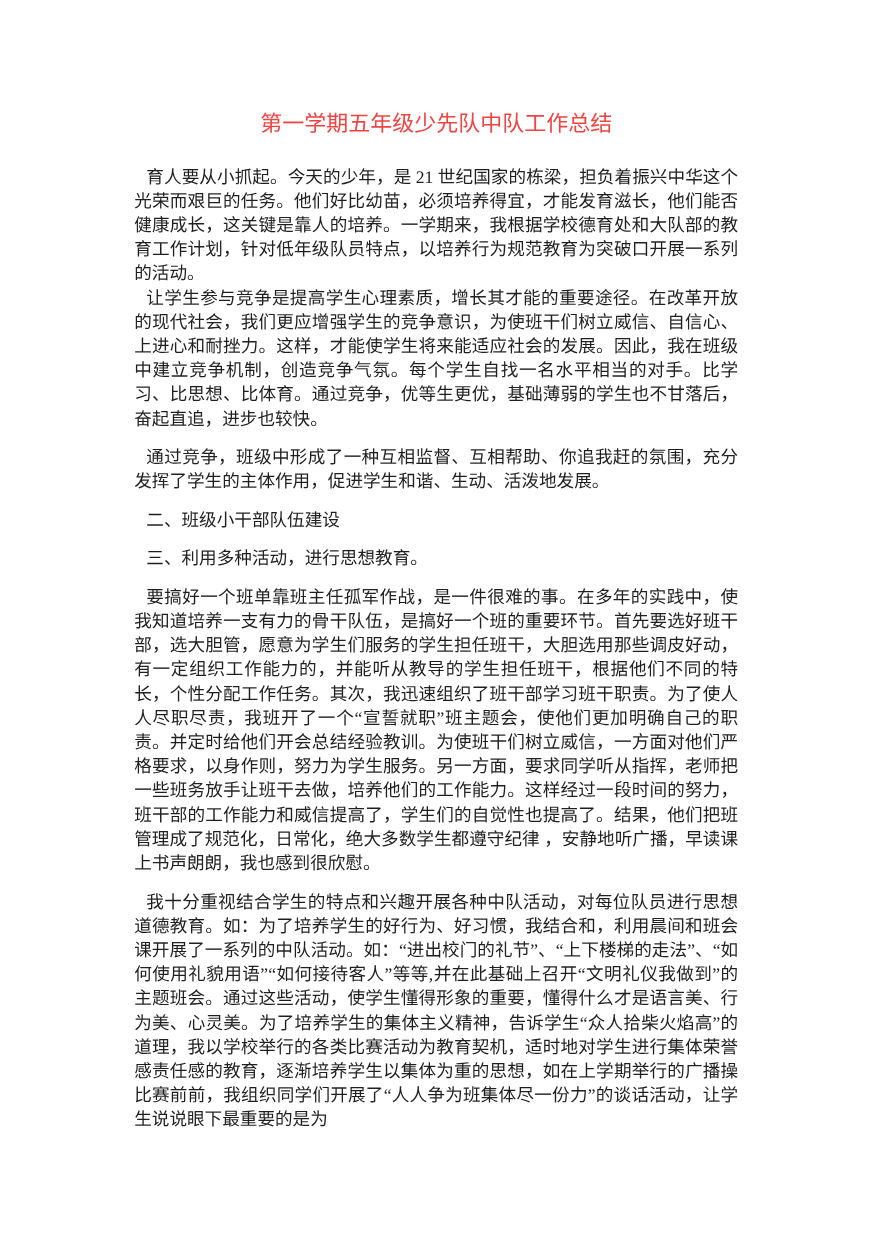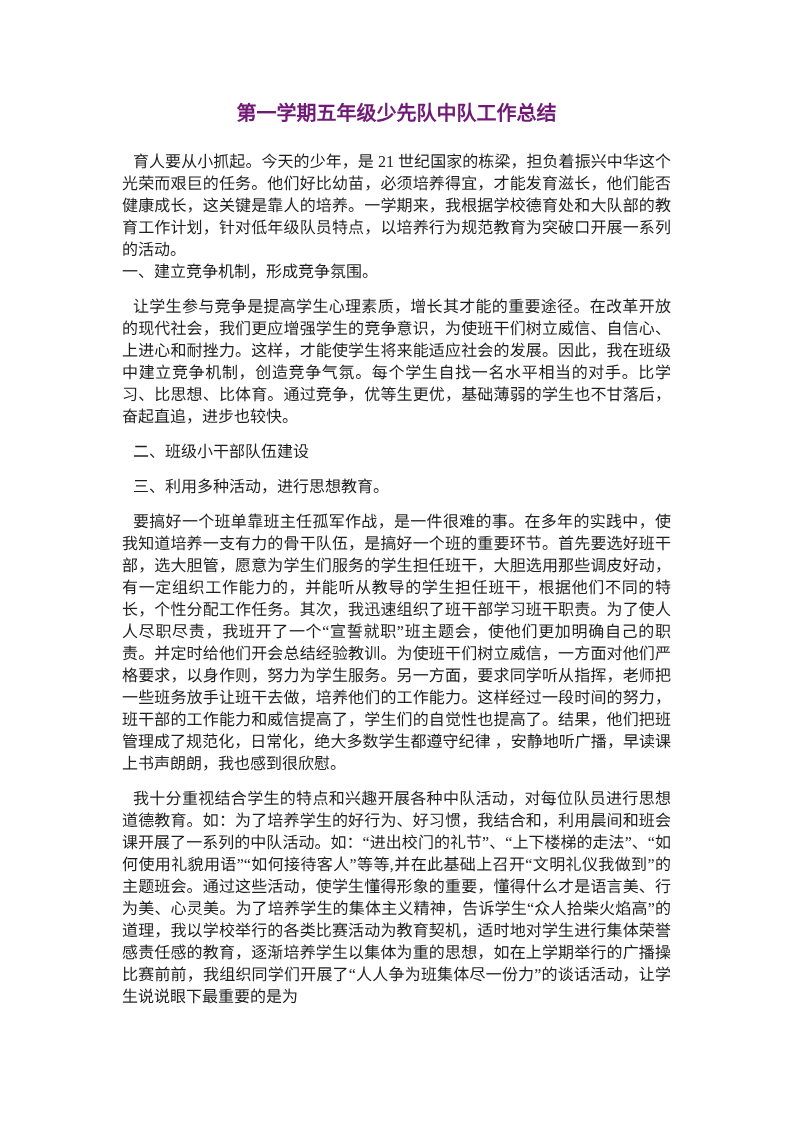--- a/index.html
+++ b/index.html
@@ -18,23 +18,23 @@
     box-sizing: border-box;
     width: 793px;
     height: 1122px;
     padding: 99px 122px 0 122px;
     background: #ffffff;
   }
   .doc-title {
     margin: 0 0 24px 0;
     font-size: 20px;
     line-height: 28px;
-    font-weight: bold;
+    font-weight: normal;
     text-align: center;
-    color: #701a75;
+    color: #ef4444;
   }
   .doc p {
     margin: 0 0 13px 0;
     font-size: 16px;
     line-height: 22px;
     text-align: justify;
     text-justify: inter-ideograph;
     text-indent: 11px;
     word-break: break-all;
   }
@@ -43,24 +43,24 @@
 </style>
 </head>
 <body>
 
 <div class="page">
   <h1 class="doc-title">第一学期五年级少先队中队工作总结</h1>
 
   <div class="doc">
     <p class="no-bottom-gap">育人要从小抓起。今天的少年，是 21 世纪国家的栋梁，担负着振兴中华这个光荣而艰巨的任务。他们好比幼苗，必须培养得宜，才能发育滋长，他们能否健康成长，这关键是靠人的培养。一学期来，我根据学校德育处和大队部的教育工作计划，针对低年级队员特点，以培养行为规范教育为突破口开展一系列的活动。</p>
 
-    <p class="no-indent">一、建立竞争机制，形成竞争氛围。</p>
 
     <p>让学生参与竞争是提高学生心理素质，增长其才能的重要途径。在改革开放的现代社会，我们更应增强学生的竞争意识，为使班干们树立威信、自信心、上进心和耐挫力。这样，才能使学生将来能适应社会的发展。因此，我在班级中建立竞争机制，创造竞争气氛。每个学生自找一名水平相当的对手。比学习、比思想、比体育。通过竞争，优等生更优，基础薄弱的学生也不甘落后，奋起直追，进步也较快。</p>
 
+    <p>通过竞争，班级中形成了一种互相监督、互相帮助、你追我赶的氛围，充分发挥了学生的主体作用，促进学生和谐、生动、活泼地发展。</p>
 
     <p>二、班级小干部队伍建设</p>
 
     <p>三、利用多种活动，进行思想教育。</p>
 
     <p>要搞好一个班单靠班主任孤军作战，是一件很难的事。在多年的实践中，使我知道培养一支有力的骨干队伍，是搞好一个班的重要环节。首先要选好班干部，选大胆管，愿意为学生们服务的学生担任班干，大胆选用那些调皮好动，有一定组织工作能力的，并能听从教导的学生担任班干，根据他们不同的特长，个性分配工作任务。其次，我迅速组织了班干部学习班干职责。为了使人人尽职尽责，我班开了一个“宣誓就职”班主题会，使他们更加明确自己的职责。并定时给他们开会总结经验教训。为使班干们树立威信，一方面对他们严格要求，以身作则，努力为学生服务。另一方面，要求同学听从指挥，老师把一些班务放手让班干去做，培养他们的工作能力。这样经过一段时间的努力，班干部的工作能力和威信提高了，学生们的自觉性也提高了。结果，他们把班管理成了规范化，日常化，绝大多数学生都遵守纪律 ，安静地听广播，早读课上书声朗朗，我也感到很欣慰。</p>
 
     <p>我十分重视结合学生的特点和兴趣开展各种中队活动，对每位队员进行思想道德教育。如：为了培养学生的好行为、好习惯，我结合和，利用晨间和班会课开展了一系列的中队活动。如：“进出校门的礼节”、“上下楼梯的走法”、“如何使用礼貌用语”“如何接待客人”等等,并在此基础上召开“文明礼仪我做到”的主题班会。通过这些活动，使学生懂得形象的重要，懂得什么才是语言美、行为美、心灵美。为了培养学生的集体主义精神，告诉学生“众人拾柴火焰高”的道理，我以学校举行的各类比赛活动为教育契机，适时地对学生进行集体荣誉感责任感的教育，逐渐培养学生以集体为重的思想，如在上学期举行的广播操比赛前前，我组织同学们开展了“人人争为班集体尽一份力”的谈话活动，让学生说说眼下最重要的是为</p>
   </div>
 </div>

